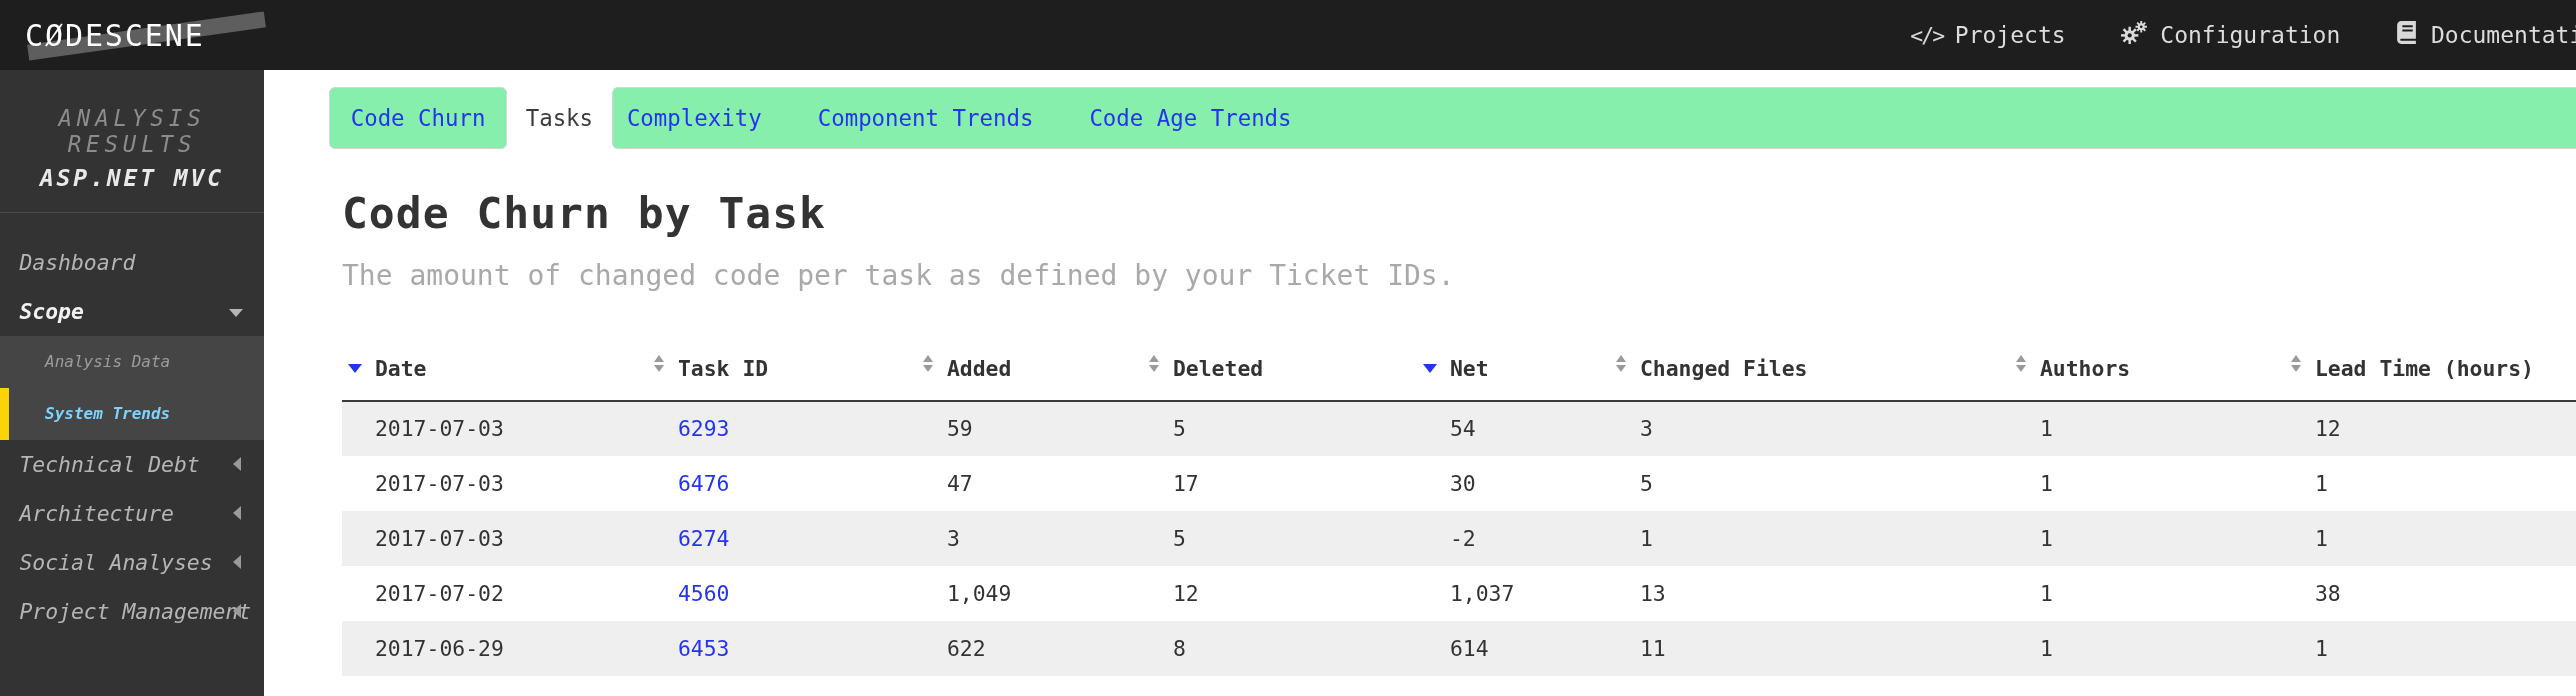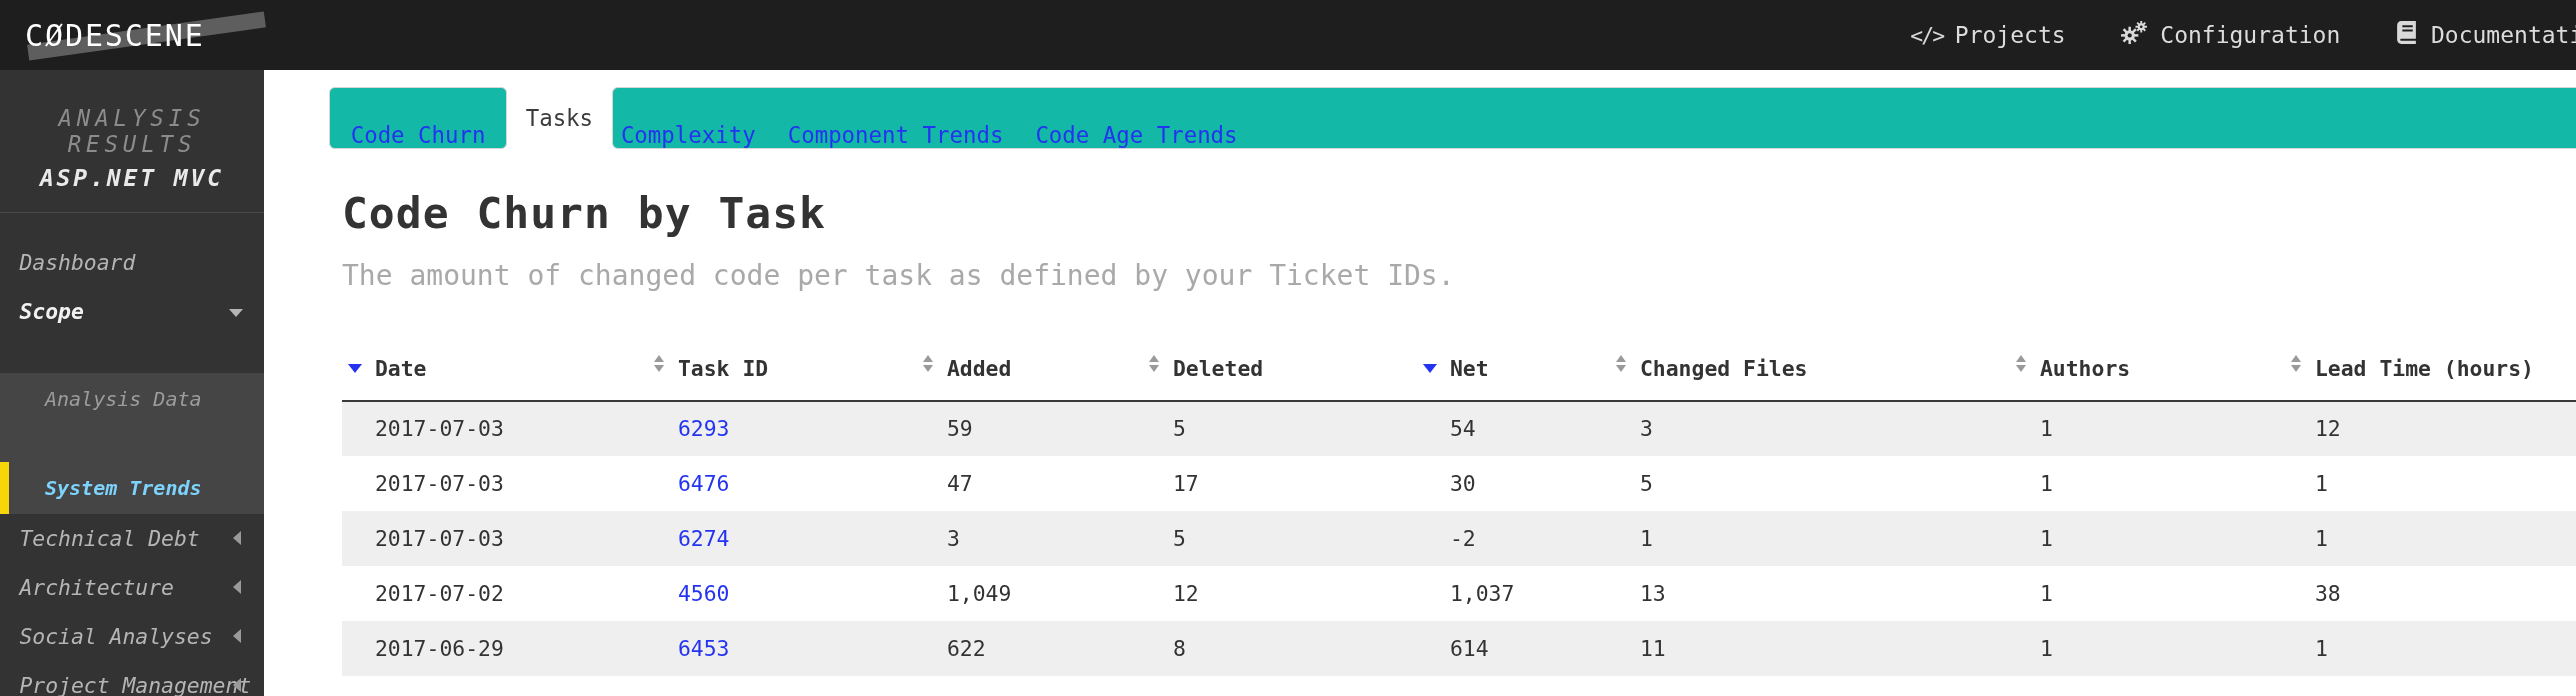--- a/index.html
+++ b/index.html
@@ -26,33 +26,33 @@
   .side-item { position:relative; height:49px; line-height:49px; padding-left:19.4px; color:#b5b5b5;
                font-size:21.4px; cursor:pointer; }
   .side-item.first { margin-top:25px; }
   .side-item.expanded-parent { color:#f2f2f2; font-weight:bold; }
   .caret-down { position:absolute; right:21.4px; top:21.4px; width:0; height:0;
                 border-left:7.8px solid transparent; border-right:7.8px solid transparent; border-top:8.7px solid #b5b5b5; }
   .caret-left { position:absolute; right:23px; top:16.5px; width:0; height:0;
                 border-top:7.8px solid transparent; border-bottom:7.8px solid transparent; border-right:8.7px solid #9a9a9a; }
   .submenu { background:#454545; }
   .submenu-item { position:relative; height:52px; line-height:52px; padding-left:45px; color:#9c9c9c;
-                  font-size:20px; cursor:pointer;margin-top:37px; }
+                  font-size:16px; cursor:pointer; }
   .submenu-item.active { color:#7dd3fc; font-weight:bold; }
   .submenu-item.active::before { content:""; position:absolute; left:0; top:0; width:8.7px; height:100%; background:#f8d408; }
 
   
   .content { position:absolute; left:307px; top:70px; right:0; bottom:0; background:#fff; padding-left:19.4px; }
 
   
   .tabs { display:flex; align-items:stretch; height:62px; margin-top:16.5px; font-size:22.4px; }
-  .tab-block { background:#14b8a6; border:1px solid #d6d6d6; border-radius:5.8px; display:flex; align-items:flex-end; }
+  .tab-block { background:#86efac; border:1px solid #d6d6d6; border-radius:5.8px; display:flex; align-items:center; }
   .tab-block-left { margin-left:2.9px; padding:0 20.4px; }
   .tab-slot-active { width:105px; display:flex; align-items:center; justify-content:center; background:#fff; }
-  .tab-block-right { flex:1; padding-left:8px; gap:32px; border-radius:5.8px 0 0 5.8px; border-right:none; }
+  .tab-block-right { flex:1; padding-left:14px; gap:56px; border-radius:5.8px 0 0 5.8px; border-right:none; }
   .tab-link { color:#2433f0; text-decoration:none; cursor:pointer; white-space:nowrap; }
   .tab-link.active { color:#3b3b3b; }
 
   
   .page-title { margin:39px 0 0 15.6px; font-size:43px; font-weight:bold; color:#333; letter-spacing:1px; }
   .page-subtitle { margin:21.4px 0 0 15.6px; font-size:28px; color:#a9a9a9; }
 
   
   table { margin:45px 0 0 15.6px; width:calc(100% - 15.6px); border-collapse:collapse; table-layout:fixed; font-size:21.4px; }
   th { position:relative; height:64px; vertical-align:middle; text-align:left; color:#333; font-size:21.4px;

